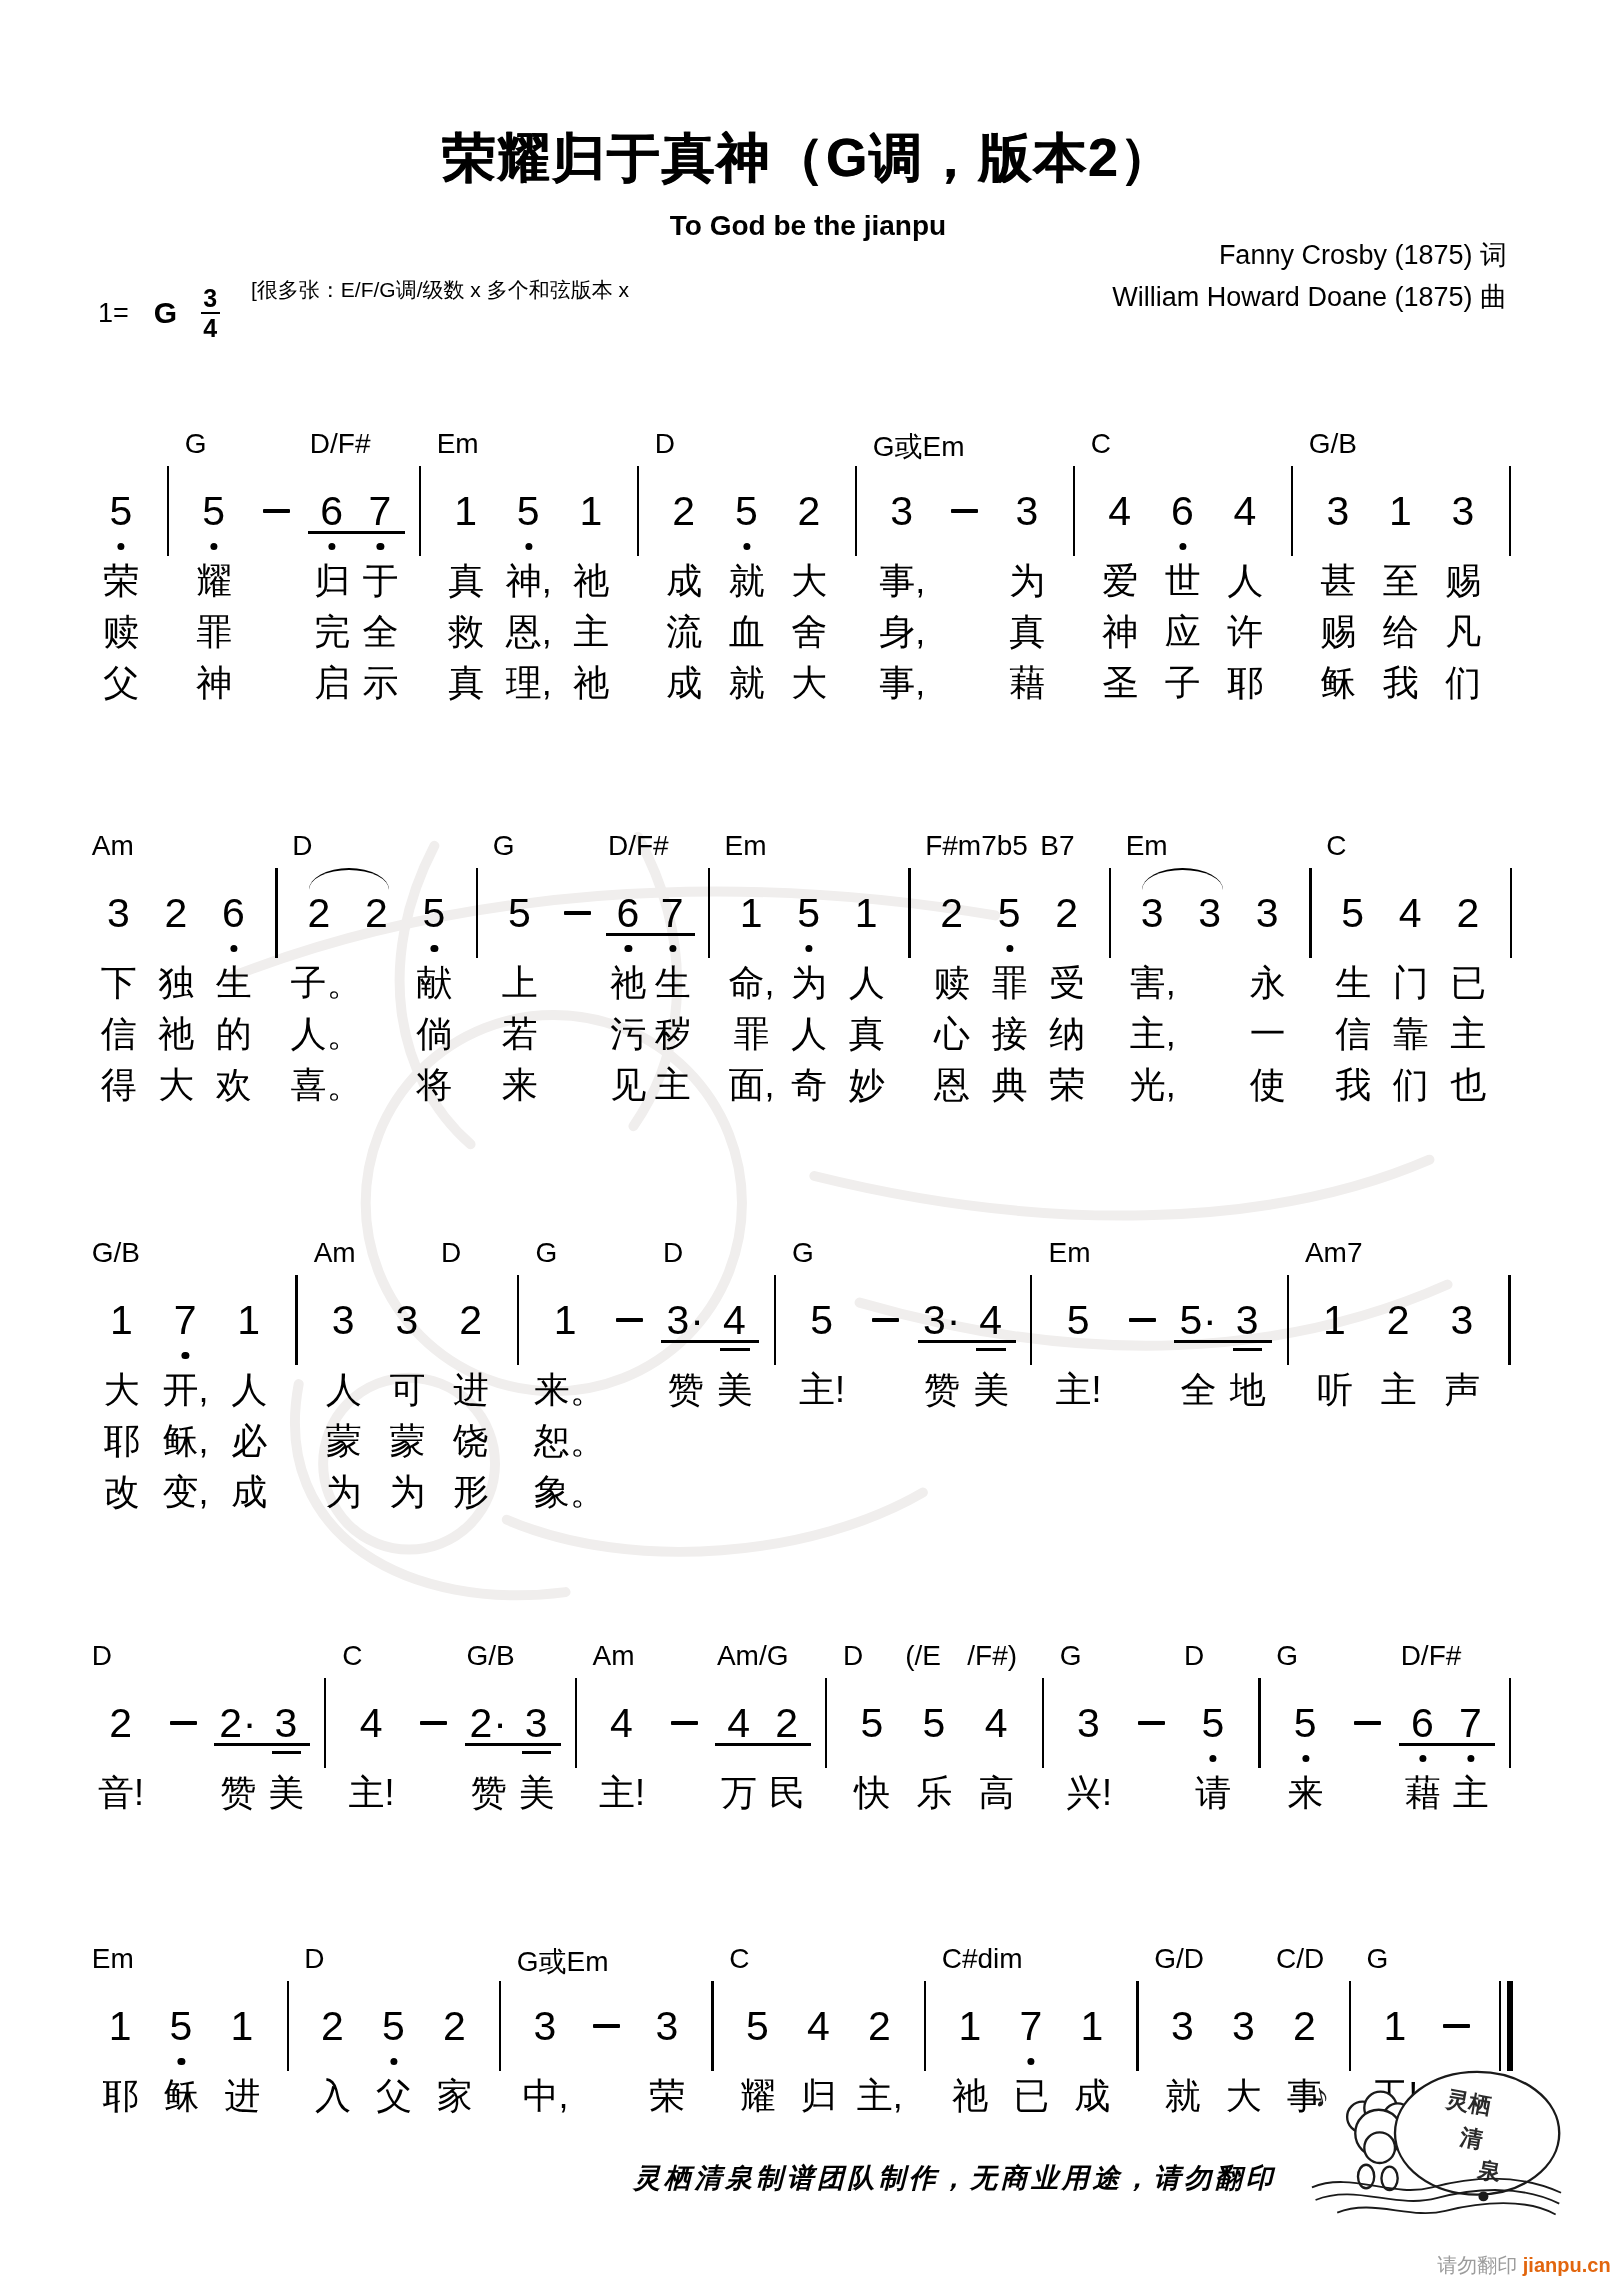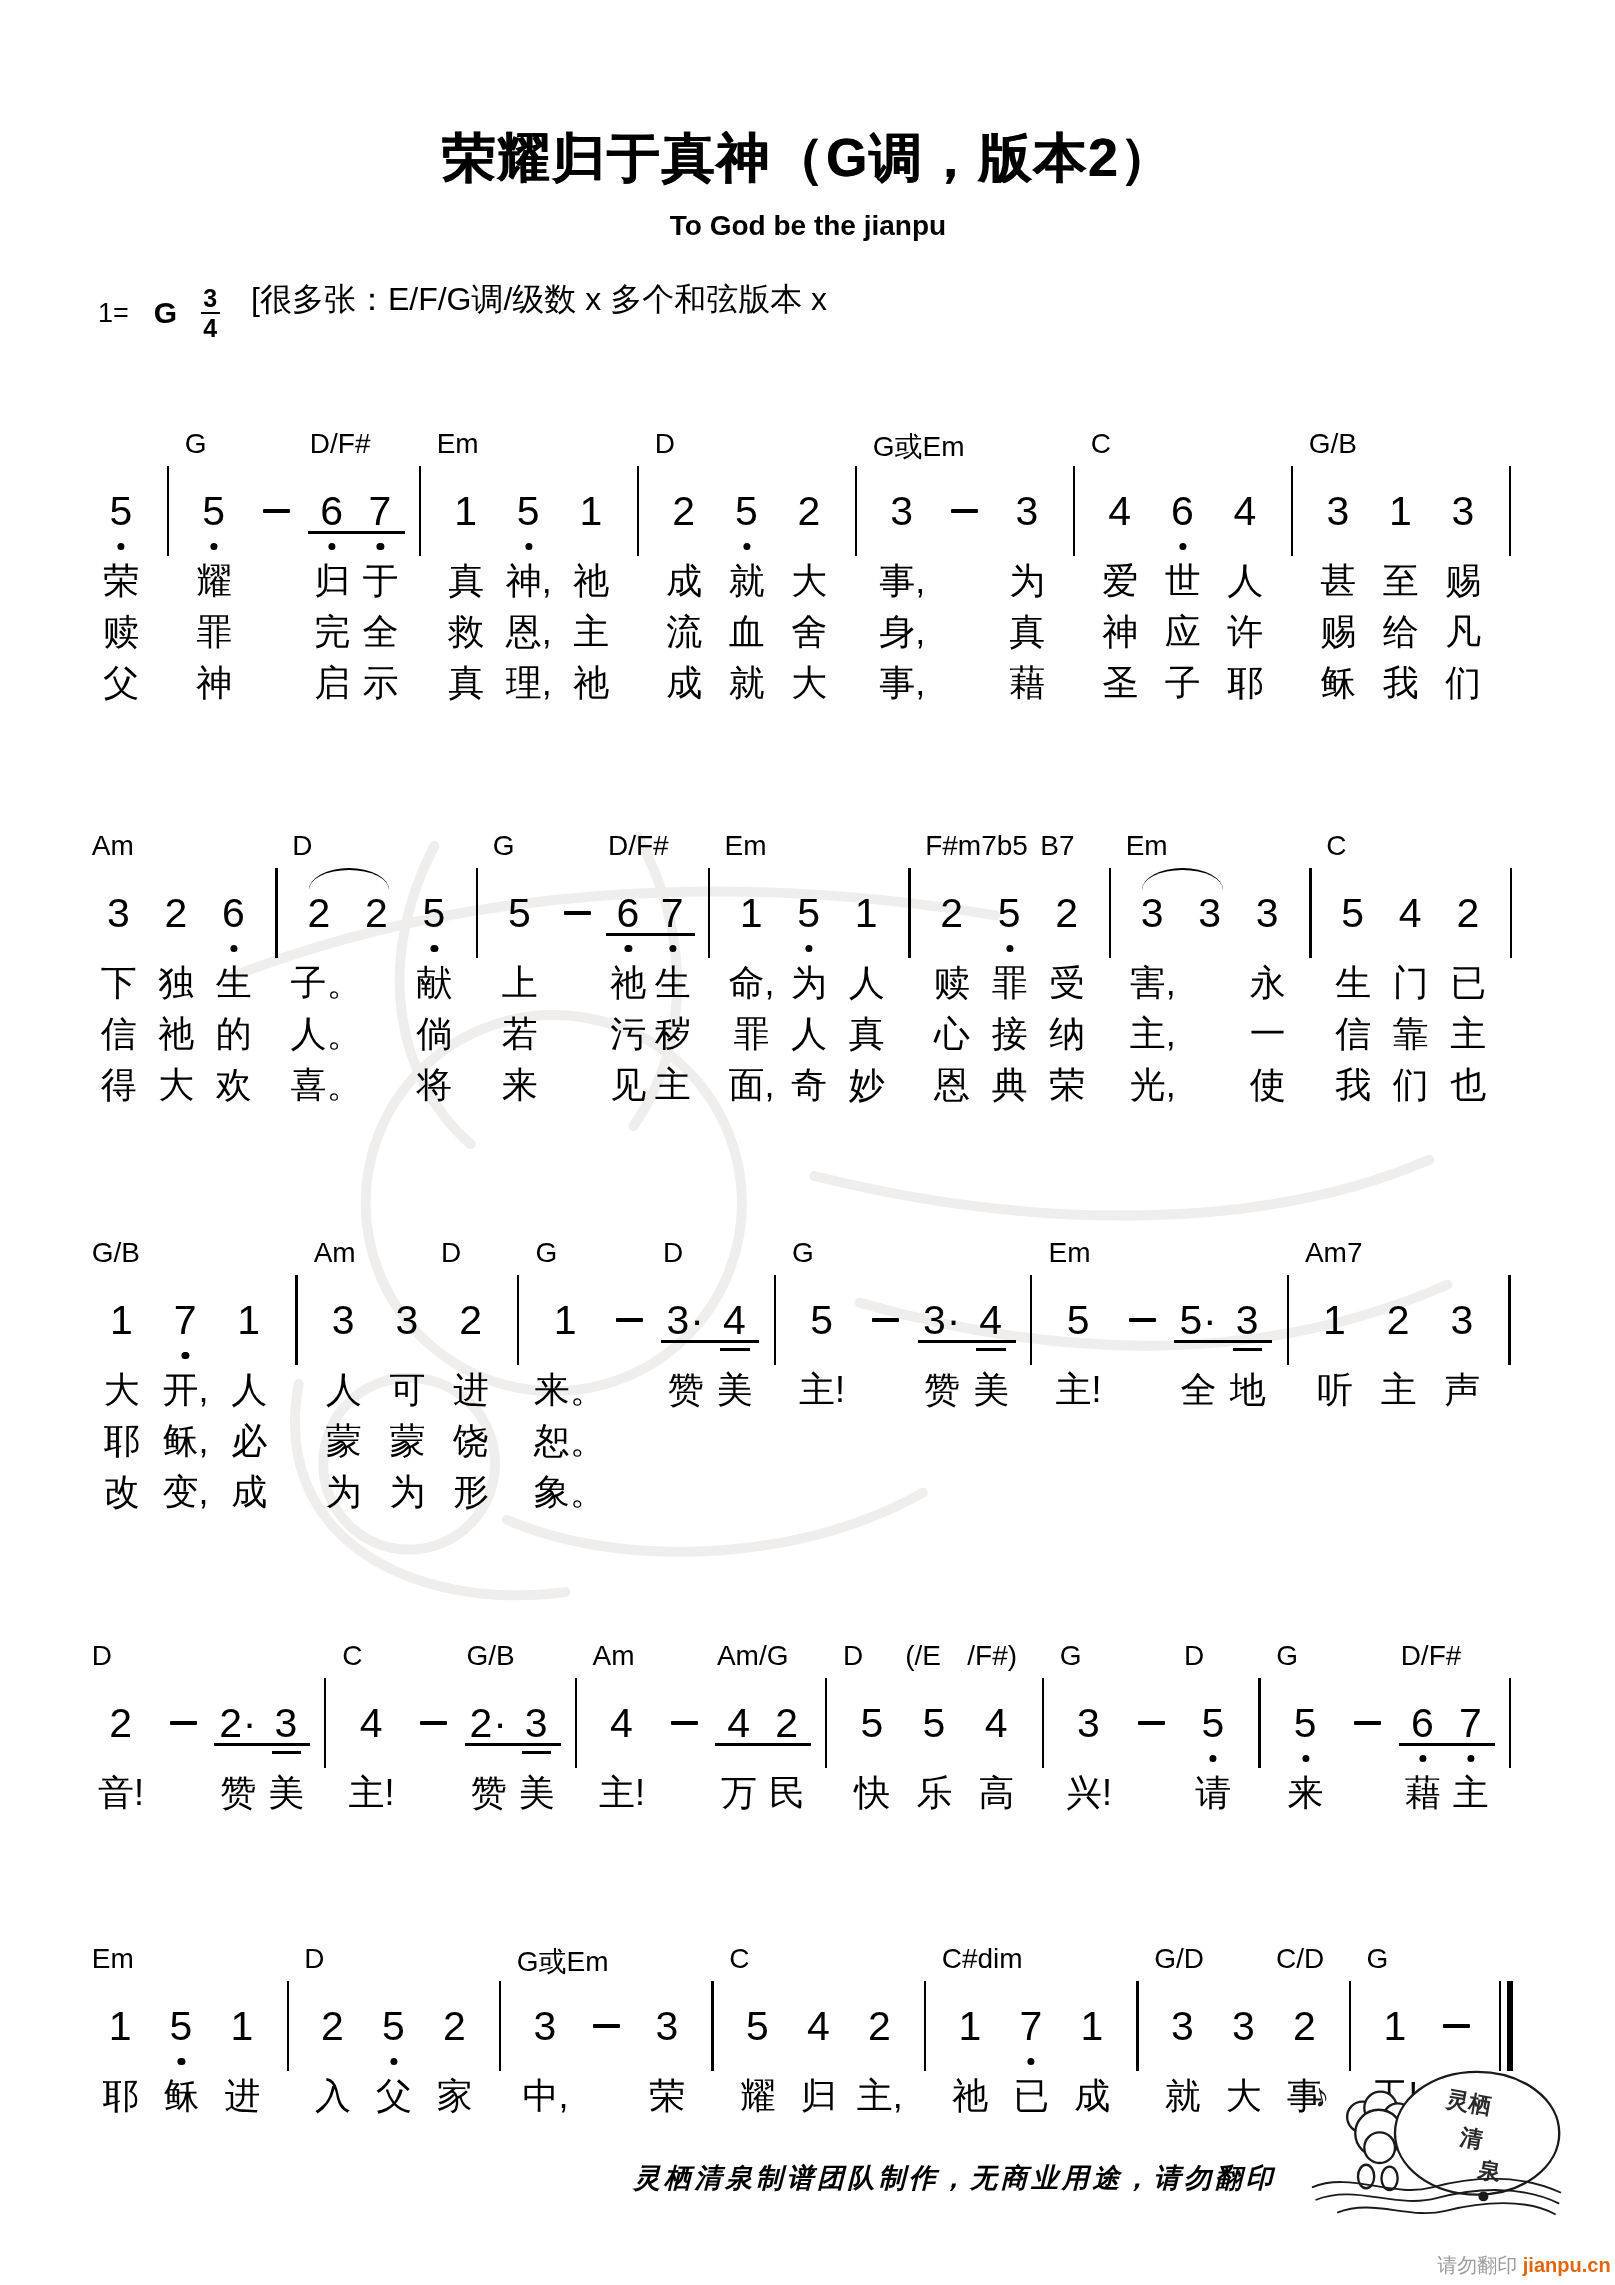--- a/index.html
+++ b/index.html
@@ -9,21 +9,21 @@
   .title{position:absolute;top:123px;left:0;width:100%;text-align:center;
          font-size:53px;font-weight:700;letter-spacing:1.8px;text-shadow:0.9px 0 0 #000;}
   .subtitle{position:absolute;top:210px;left:0;width:100%;text-align:center;
             font-size:28px;font-weight:600;}
   .credits{position:absolute;top:235px;right:109px;text-align:right;font-size:27px;line-height:1.55;}
   .keyrow{position:absolute;top:284px;left:98px;display:flex;align-items:center;font-size:27px;}
   .keyletter{font-size:30px;margin-left:25px;font-weight:600;}
   .frac{display:inline-flex;flex-direction:column;align-items:center;margin-left:23.5px;
         font-size:25px;font-weight:700;line-height:1.12;}
   .frac .num{border-bottom:2.7px solid #000;padding:0 2.7px;}
-  .anno{position:absolute;top:272px;left:251px;font-size:32px;line-height:1.72;}
+  .anno{position:absolute;top:272px;left:251px;font-size:21px;line-height:1.72;}
   .anno .l2{margin-left:7.2px;}
 
   .systems{position:absolute;left:0;top:0;width:100%;height:100%;}
   .system{position:absolute;left:90px;width:1435px;}
   .cols{display:flex;align-items:stretch;}
   .col{position:relative;padding-top:56px;min-width:0;}
   .chord{position:absolute;top:18px;left:1.8px;font-size:28px;white-space:nowrap;z-index:3;}
   .nrow{position:relative;height:90px;display:flex;align-items:center;justify-content:center;}
   .digit{font-size:41px;line-height:1;letter-spacing:0.9px;}
   .u1{position:absolute;bottom:22px;left:8%;right:8%;height:2.7px;background:#000;}
@@ -60,20 +60,24 @@
       <path d="M900 1300 C 1150 1362 1400 1360 1580 1282"></path>
       <path d="M950 1440 C 1200 1512 1420 1500 1600 1420"></path>
       <path d="M255 1080 C 505 982 805 962 1100 1012"></path>
       <path d="M560 1680 C 700 1740 900 1720 1020 1650"></path>
     </g>
   </svg>
 
   <div class="title">荣耀归于真神（G调，版本2）</div>
   <div class="subtitle">To God be the jianpu</div>
 
+  <div class="credits">
+    <div>Fanny Crosby (1875) 词</div>
+    <div>William Howard Doane (1875) 曲</div>
+  </div>
 
   <div class="keyrow">
     <span>1=</span>
     <span class="keyletter">G</span>
     <span class="frac">
       <span class="num">3</span>
       <span class="den">4</span>
     </span>
   </div>
 

